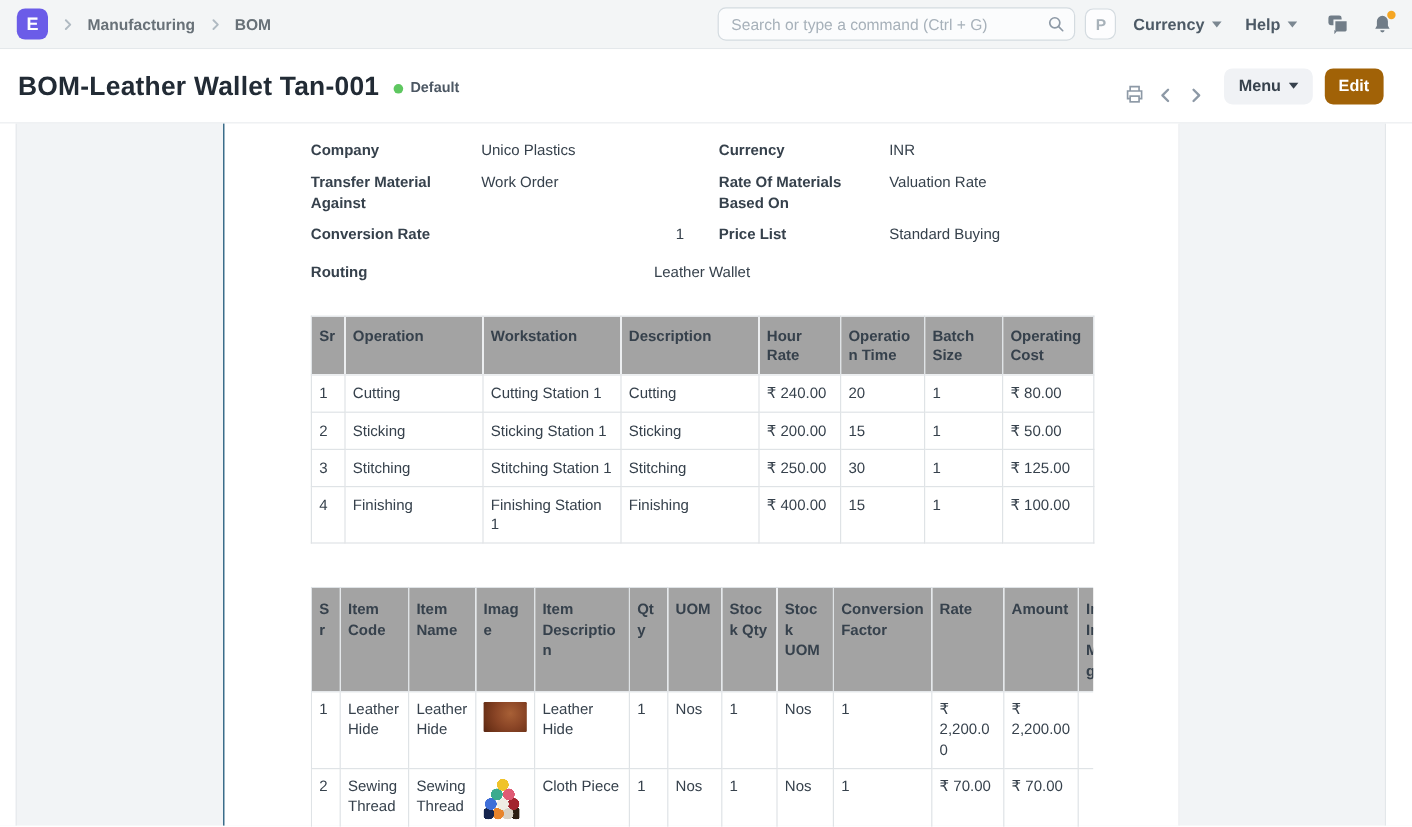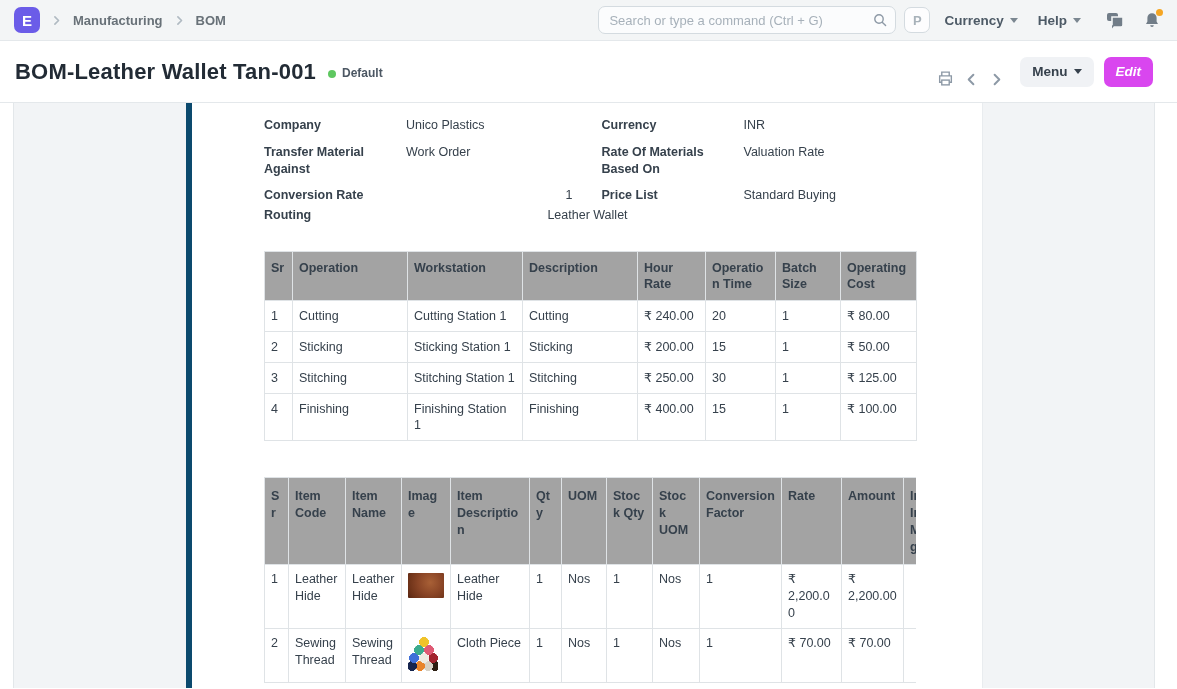--- a/index.html
+++ b/index.html
@@ -35,38 +35,38 @@
   .page-head { height:62px; background:#fff; border-bottom:1px solid #e4e8eb;
     display:flex; align-items:center; padding:0 24px 0 15px; }
   .page-title { font-size:22px; font-weight:bold; color:#222b35; letter-spacing:0.2px; }
   .ind-dot { width:8px; height:8px; border-radius:50%; background:#5ec760; margin:4px 6px 0 12px; }
   .ind-text { font-size:12px; font-weight:bold; color:#4c5763; margin-top:2px; }
   .ph-right { margin-left:auto; display:flex; align-items:flex-end; }
   .icon-btn { display:flex; align-items:center; justify-content:center; cursor:pointer; margin-left:10px; }
   .btn { height:30px; border-radius:7px; font-size:13.5px; font-weight:bold; display:flex;
     align-items:center; justify-content:center; cursor:pointer; }
   .btn-menu { background:#f0f2f5; color:#36414c; padding:0 12px; margin-left:16px; }
-  .btn-edit { background:#d946ef; color:#fff; padding:0 12px; margin-left:10px;font-style:italic; }
+  .btn-edit { background:#a16207; color:#fff; padding:0 12px; margin-left:10px; }
 
   
   .content { position:relative; height:585px; background:#f2f4f6; }
   .edge { position:absolute; top:0; bottom:0; background:#fff; }
   .edge-left { left:0; width:14px; border-right:1px solid #e3e7ea; }
   .edge-right { right:0; width:23px; border-left:1px solid #e3e7ea; }
   .card { position:absolute; left:186px; top:0; bottom:0; width:797px; background:#fff;
-    border-left:6px solid #0c4a6e; border-right:1px solid #e9ecef; padding:14px 71px 0 72px; }
+    border-left:1px solid #0c4a6e; border-right:1px solid #e9ecef; padding:14px 71px 0 72px; }
 
   
   .form-row { display:flex; font-size:12.5px; line-height:17px; }
   .fcol { width:316px; display:flex; }
   .fcol + .fcol { margin-left:24px; width:312px; }
   .flabel { width:142px; padding-right:10px; font-weight:bold; color:#36414c; }
   .fvalue { flex:1; color:#36414c; }
   .fvalue.num { text-align:right; padding-right:5px; }
-  .mb1 { margin-bottom:10px; } .mb2 { margin-bottom:9px; } .mb3 { margin-bottom:3px; } .mb4 { margin-bottom:27px; }
+  .mb1 { margin-bottom:10px; } .mb2 { margin-bottom:9px; } .mb3 { margin-bottom:15px; } .mb4 { margin-bottom:27px; }
   .row-routing { position:relative; }
   .routing-value { position:absolute; left:0; right:0; text-align:center; color:#36414c; }
 
   
   table.grid { border-collapse:collapse; table-layout:fixed; font-size:12.5px; color:#36414c; }
   table.grid th, table.grid td { border:1px solid #dfe3e6; vertical-align:top; text-align:left;
     overflow:hidden; word-wrap:break-word; }
   table.grid th { background:#a3a3a3; font-weight:bold; color:#36414c; }
   th.num, td.num { text-align:right; }
   table.ops { width:652px; }

